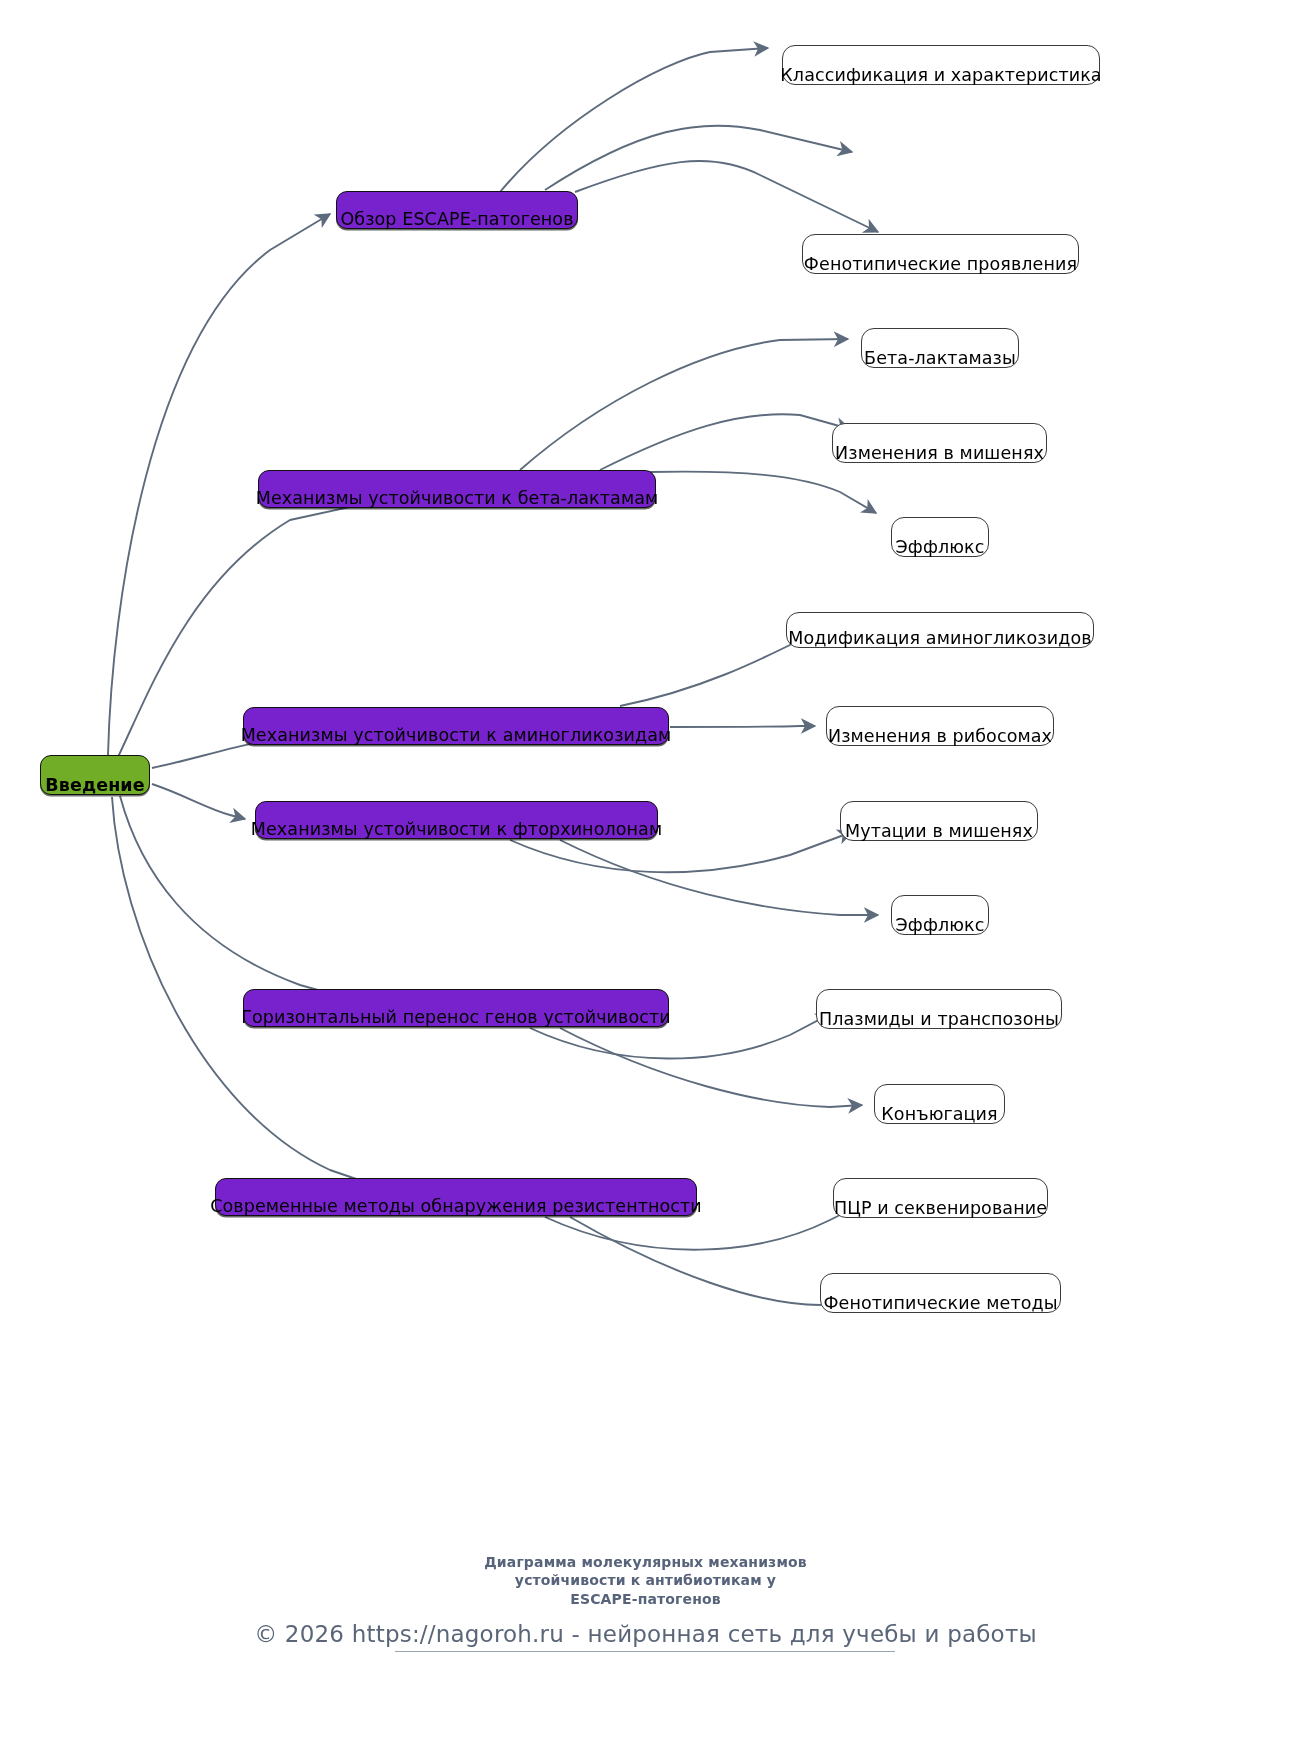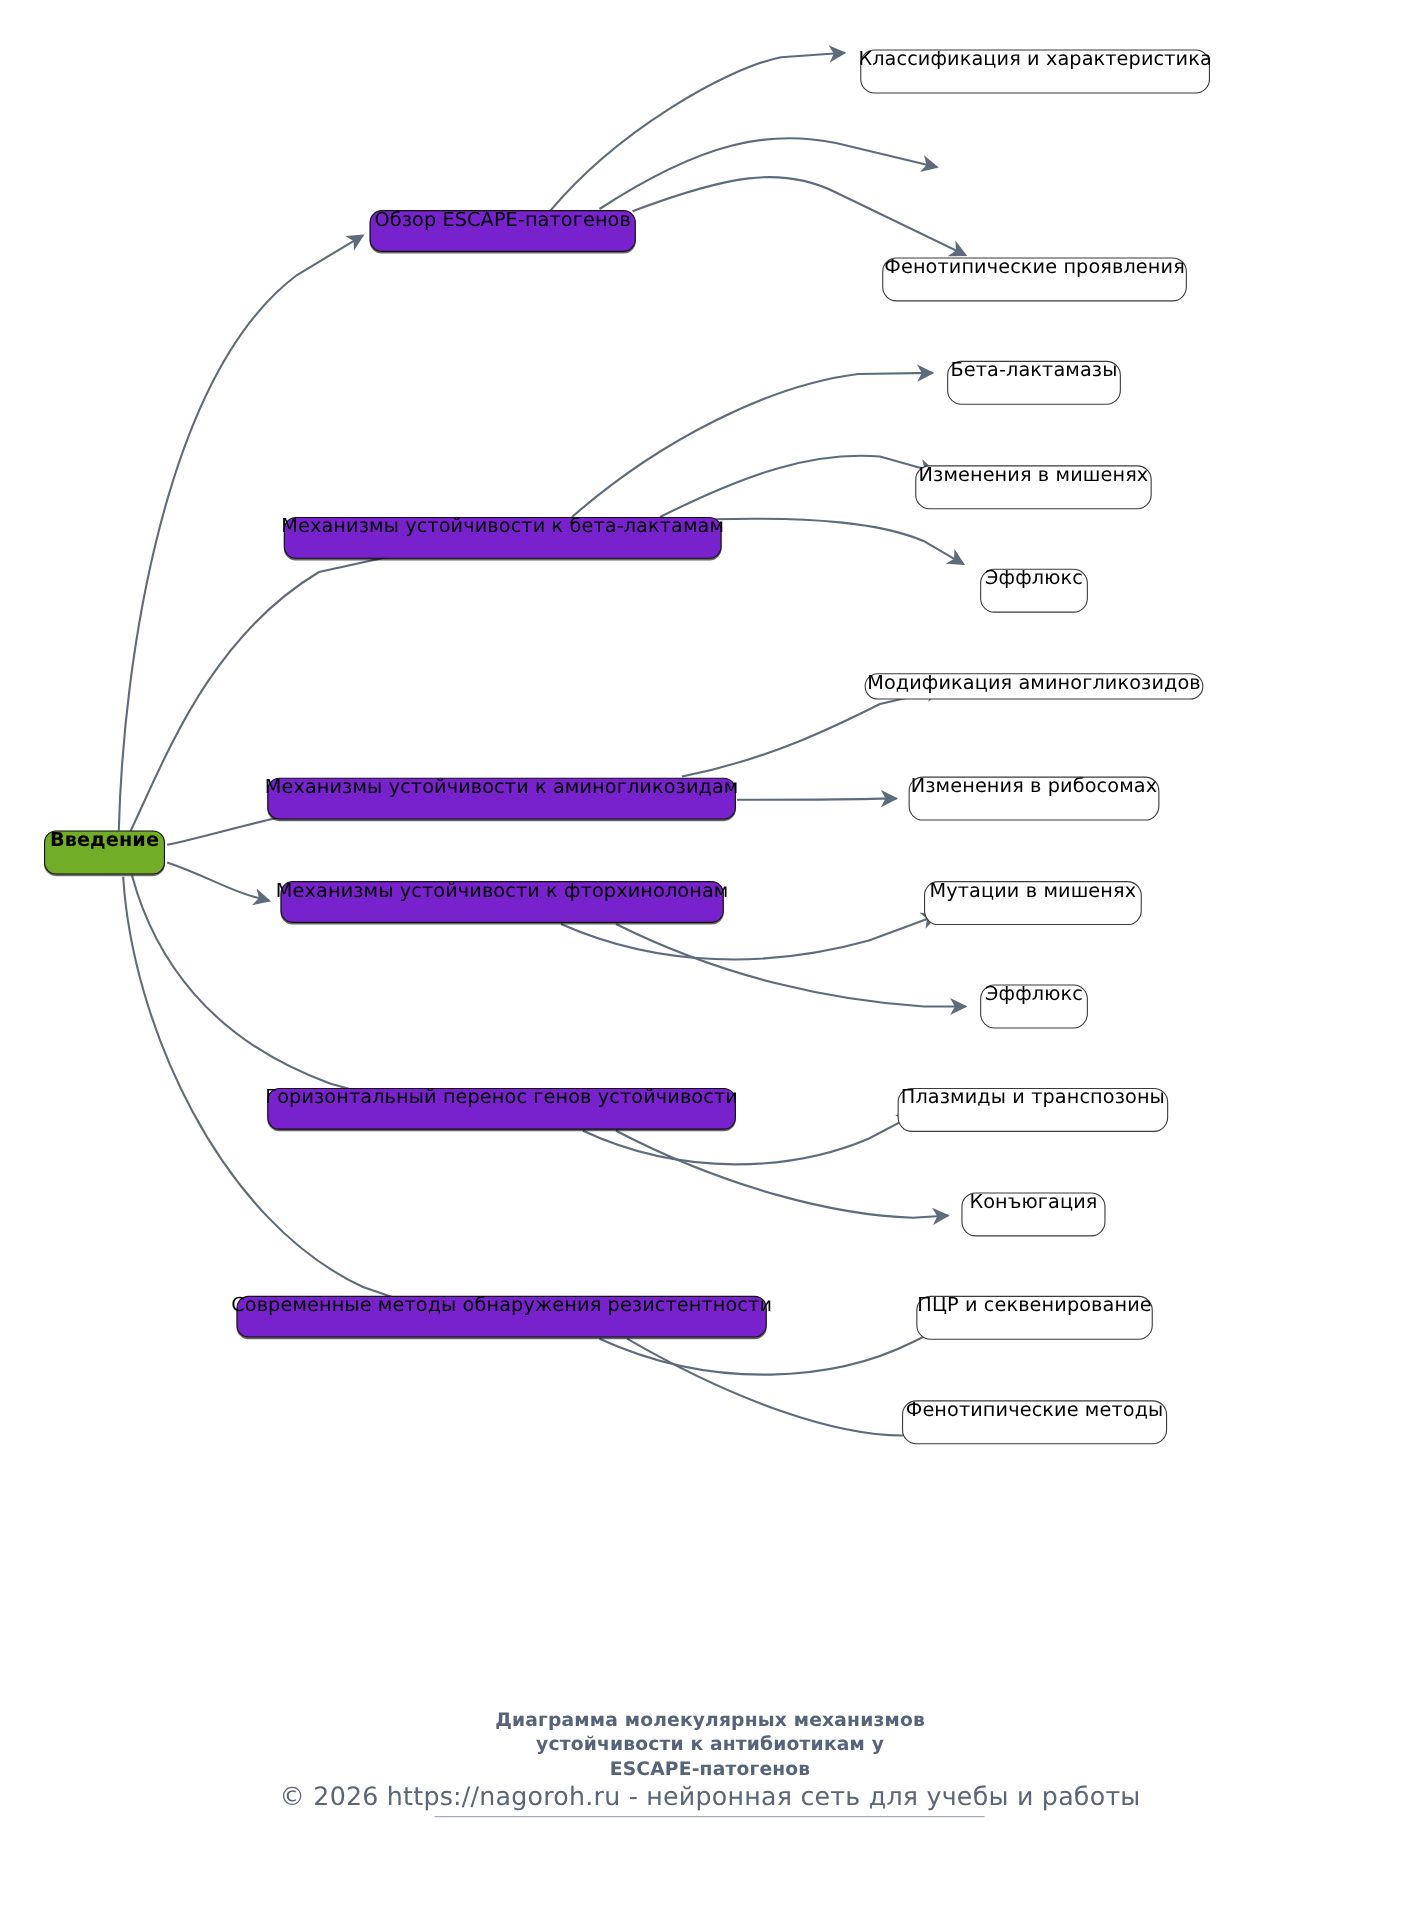--- a/index.html
+++ b/index.html
@@ -25,21 +25,21 @@
     left: 0;
     top: 0;
     width: 1291px;
     height: 1748px;
     pointer-events: none;
   }
   .node {
     position: absolute;
     box-sizing: border-box;
     display: flex;
-    align-items: flex-start;
+    align-items: flex-end;
     justify-content: center;
     white-space: nowrap;
     border-radius: 11px;
     font-size: 17.5px;
     letter-spacing: 0.1px;
     color: #000000;
     line-height: 1;
   }
   .node-root {
     background: #72ad28;
@@ -57,21 +57,21 @@
     border-radius: 13px;
   }
   .footer {
     position: absolute;
     left: 0;
     width: 1291px;
     text-align: center;
   }
   .footer-title {
     top: 1553px;
-    font-size: 17px;
+    font-size: 14px;
     font-weight: bold;
     color: #56637a;
     line-height: 1.32;
     letter-spacing: 0.15px;
   }
   .footer-rule {
     position: absolute;
     top: 1651px;
     left: 395px;
     width: 500px;
@@ -147,21 +147,21 @@
   <div class="node node-leaf" style="left:832px; top:423px; width:215px; height:40px;">
     <span>Изменения в мишенях</span>
   </div>
   <div class="node node-leaf" style="left:891px; top:517px; width:98px; height:40px;">
     <span>Эффлюкс</span>
   </div>
 
   <div class="node node-branch" style="left:243px; top:707px; width:426px; height:38px;">
     <span>Механизмы устойчивости к аминогликозидам</span>
   </div>
-  <div class="node node-leaf" style="left:786px; top:612px; width:308px; height:24px;">
+  <div class="node node-leaf" style="left:786px; top:612px; width:308px; height:36px;">
     <span>Модификация аминогликозидов</span>
   </div>
   <div class="node node-leaf" style="left:826px; top:706px; width:228px; height:40px;">
     <span>Изменения в рибосомах</span>
   </div>
 
   <div class="node node-branch" style="left:255px; top:801px; width:403px; height:38px;">
     <span>Механизмы устойчивости к фторхинолонам</span>
   </div>
   <div class="node node-leaf" style="left:840px; top:801px; width:198px; height:40px;">

